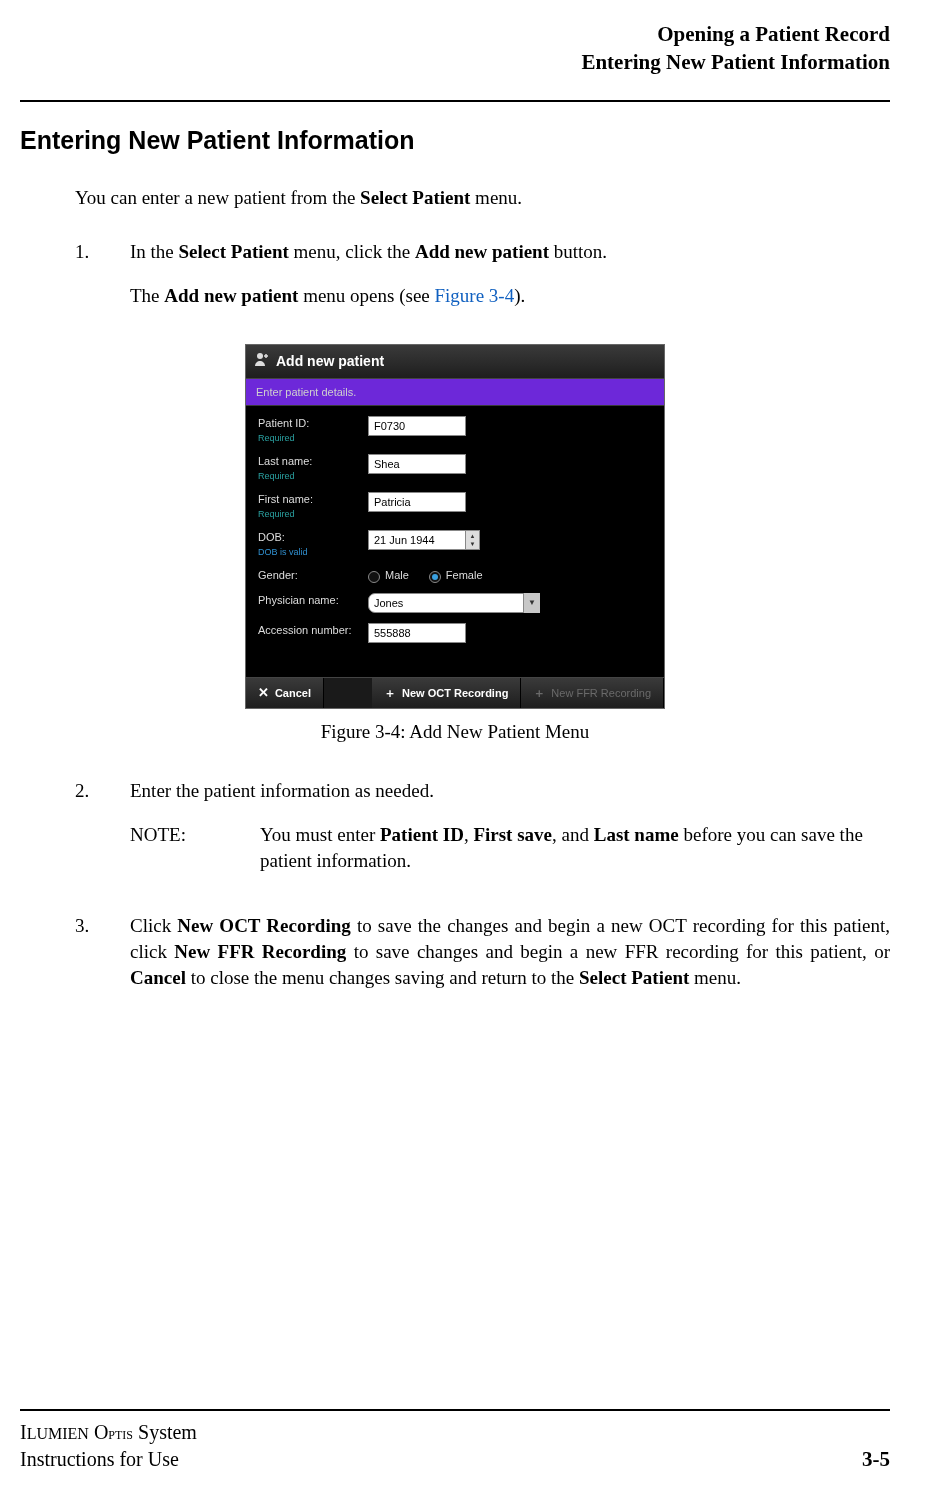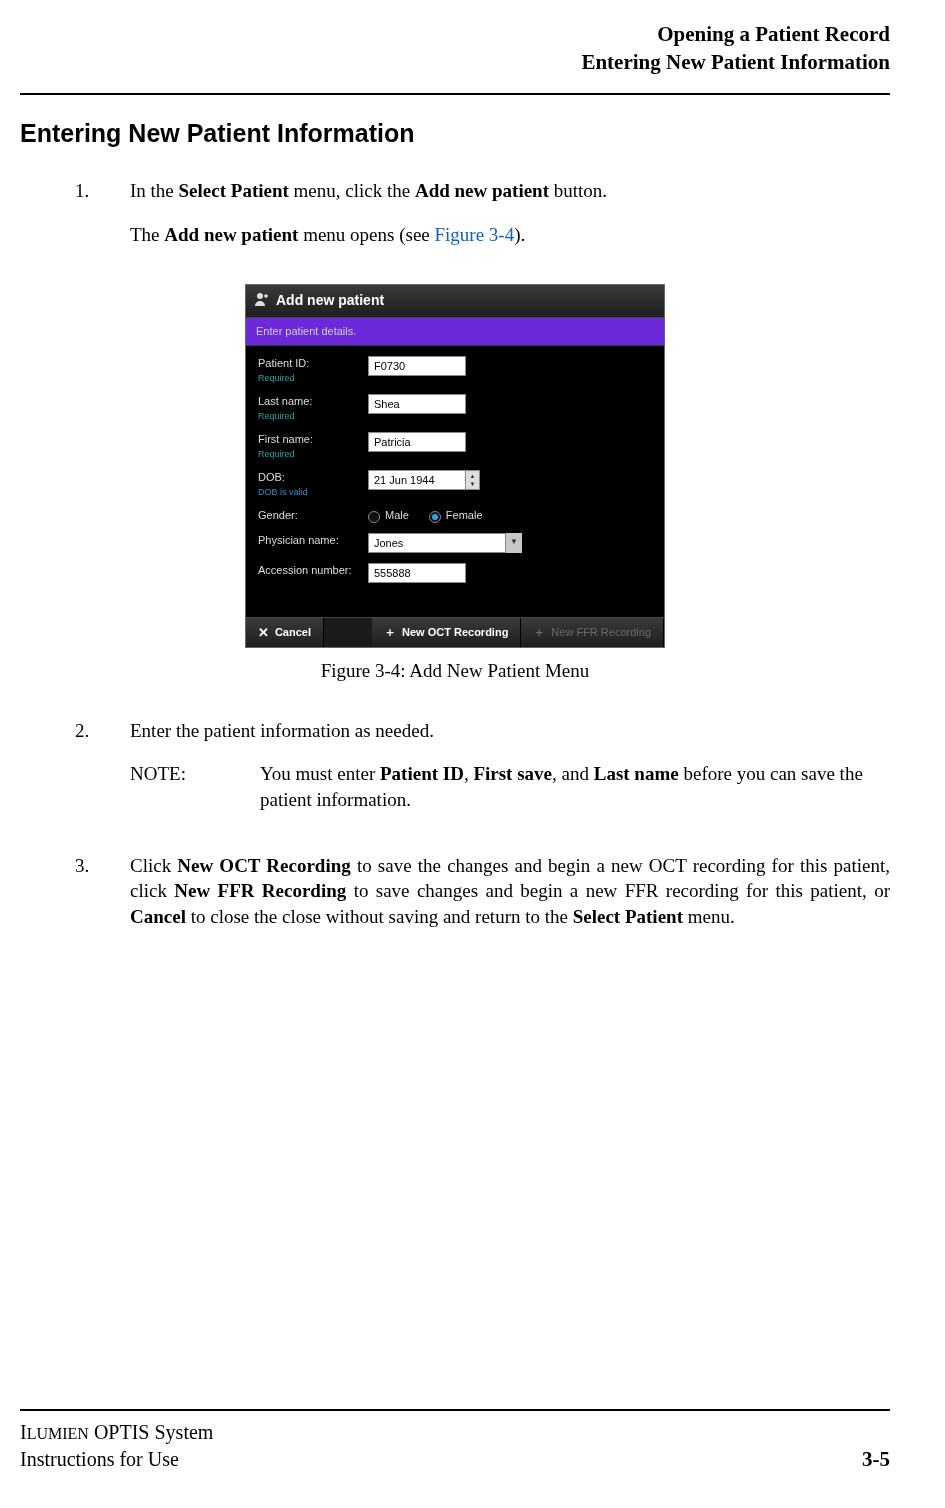--- a/index.html
+++ b/index.html
@@ -11,21 +11,21 @@
     color: #000;
     width: 945px;
     height: 1508px;
     position: relative;
     padding: 20px 55px 0 20px;
   }
   .header {
     text-align: right;
     font-weight: bold;
     font-size: 21px;
-    margin-bottom: 16px;
+    margin-bottom: 23px;
   }
   .header-line1 { display:block; }
   .header-line2 { display:block; }
   hr.rule { border: none; border-top: 2px solid #000; margin-bottom: 22px; }
   h2.section-title {
     font-family: Arial, Helvetica, sans-serif;
     font-weight: bold;
     font-size: 25px;
     margin-bottom: 28px;
   }
@@ -78,21 +78,21 @@
     height: 20px; font-size: 11px; padding: 2px 5px;
   }
   .w-small { width: 98px; }
   .w-date { width: 98px; position: relative; }
   .date-wrap { display:inline-flex; }
   .date-spin {
     display:inline-flex; flex-direction:column; justify-content:center;
     border:1px solid #888; border-left:none; background:#ddd; width:14px; height:20px;
     font-size:6px; line-height:8px; text-align:center; color:#333;
   }
-  .w-select { width: 154px; }
+  .w-select { width: 172px; border-radius: 7px; }
   .select-wrap { position: relative; display:inline-block; }
   .select-caret {
     position:absolute; right:0; top:0; width:17px; height:20px;
     background:#c8c8c8; border-left:1px solid #888;
     display:flex; align-items:center; justify-content:center;
     font-size:8px; color:#333;
   }
   .radio-group { display:flex; gap:20px; align-items:center; color:#ddd; font-size:11px; }
   .radio { display:flex; align-items:flex-end; gap:5px; }
   .radio-dot {
@@ -139,20 +139,23 @@
 
 <div class="header">
   <span class="header-line1">Opening a Patient Record</span>
   <span class="header-line2">Entering New Patient Information</span>
 </div>
 <hr class="rule">
 
 <h2 class="section-title">Entering New Patient Information</h2>
 
 <div class="body-indent">
+  <p class="intro">
+    <span>You can enter a new patient from the </span><b>Select Patient</b><span> menu.</span>
+  </p>
 
   <div class="step">
     <div class="step-num">1.</div>
     <div class="step-body">
       <p>
         <span>In the </span><b>Select Patient</b><span> menu, click the </span><b>Add new patient</b><span> button.</span>
       </p>
       <p>
         <span>The </span><b>Add new patient</b><span> menu opens (see </span><span class="link">Figure 3-4</span><span>).</span>
       </p>
@@ -277,30 +280,30 @@
           <span>You must enter </span><b>Patient ID</b><span>, </span><b>First save</b><span>, and </span><b>Last name</b><span> before you can save the patient information.</span>
         </div>
       </div>
     </div>
   </div>
 
   <div class="step">
     <div class="step-num">3.</div>
     <div class="step-body">
       <p class="just">
-        <span>Click </span><b>New OCT Recording</b><span> to save the changes and begin a new OCT recording for this patient, click </span><b>New FFR Recording</b><span> to save changes and begin a new FFR recording for this patient, or </span><b>Cancel</b><span> to close the close without saving and return to the </span><b>Select Patient</b><span> menu.</span>
+        <span>Click </span><b>New OCT Recording</b><span> to save the changes and begin a new OCT recording for this patient, click </span><b>New FFR Recording</b><span> to save changes and begin a new FFR recording for this patient, or </span><b>Cancel</b><span> to close the menu changes saving and return to the </span><b>Select Patient</b><span> menu.</span>
       </p>
     </div>
   </div>
 </div>
 
 <div class="page-footer">
   <hr class="page-footer-rule">
   <div class="page-footer-row">
     <div class="page-footer-left">
       <div class="l1">
-        <span>I</span><span style="font-size:16px;">LUMIEN</span><span> O</span><span style="font-size:20px;">PTIS</span><span> System</span>
+        <span>I</span><span style="font-size:16px;">LUMIEN</span><span> O</span><span style="font-size:12px;">PTIS</span><span> System</span>
       </div>
       <div>Instructions for Use</div>
     </div>
     <div class="page-footer-right">3-5</div>
   </div>
 </div>
 
 </body></html>

